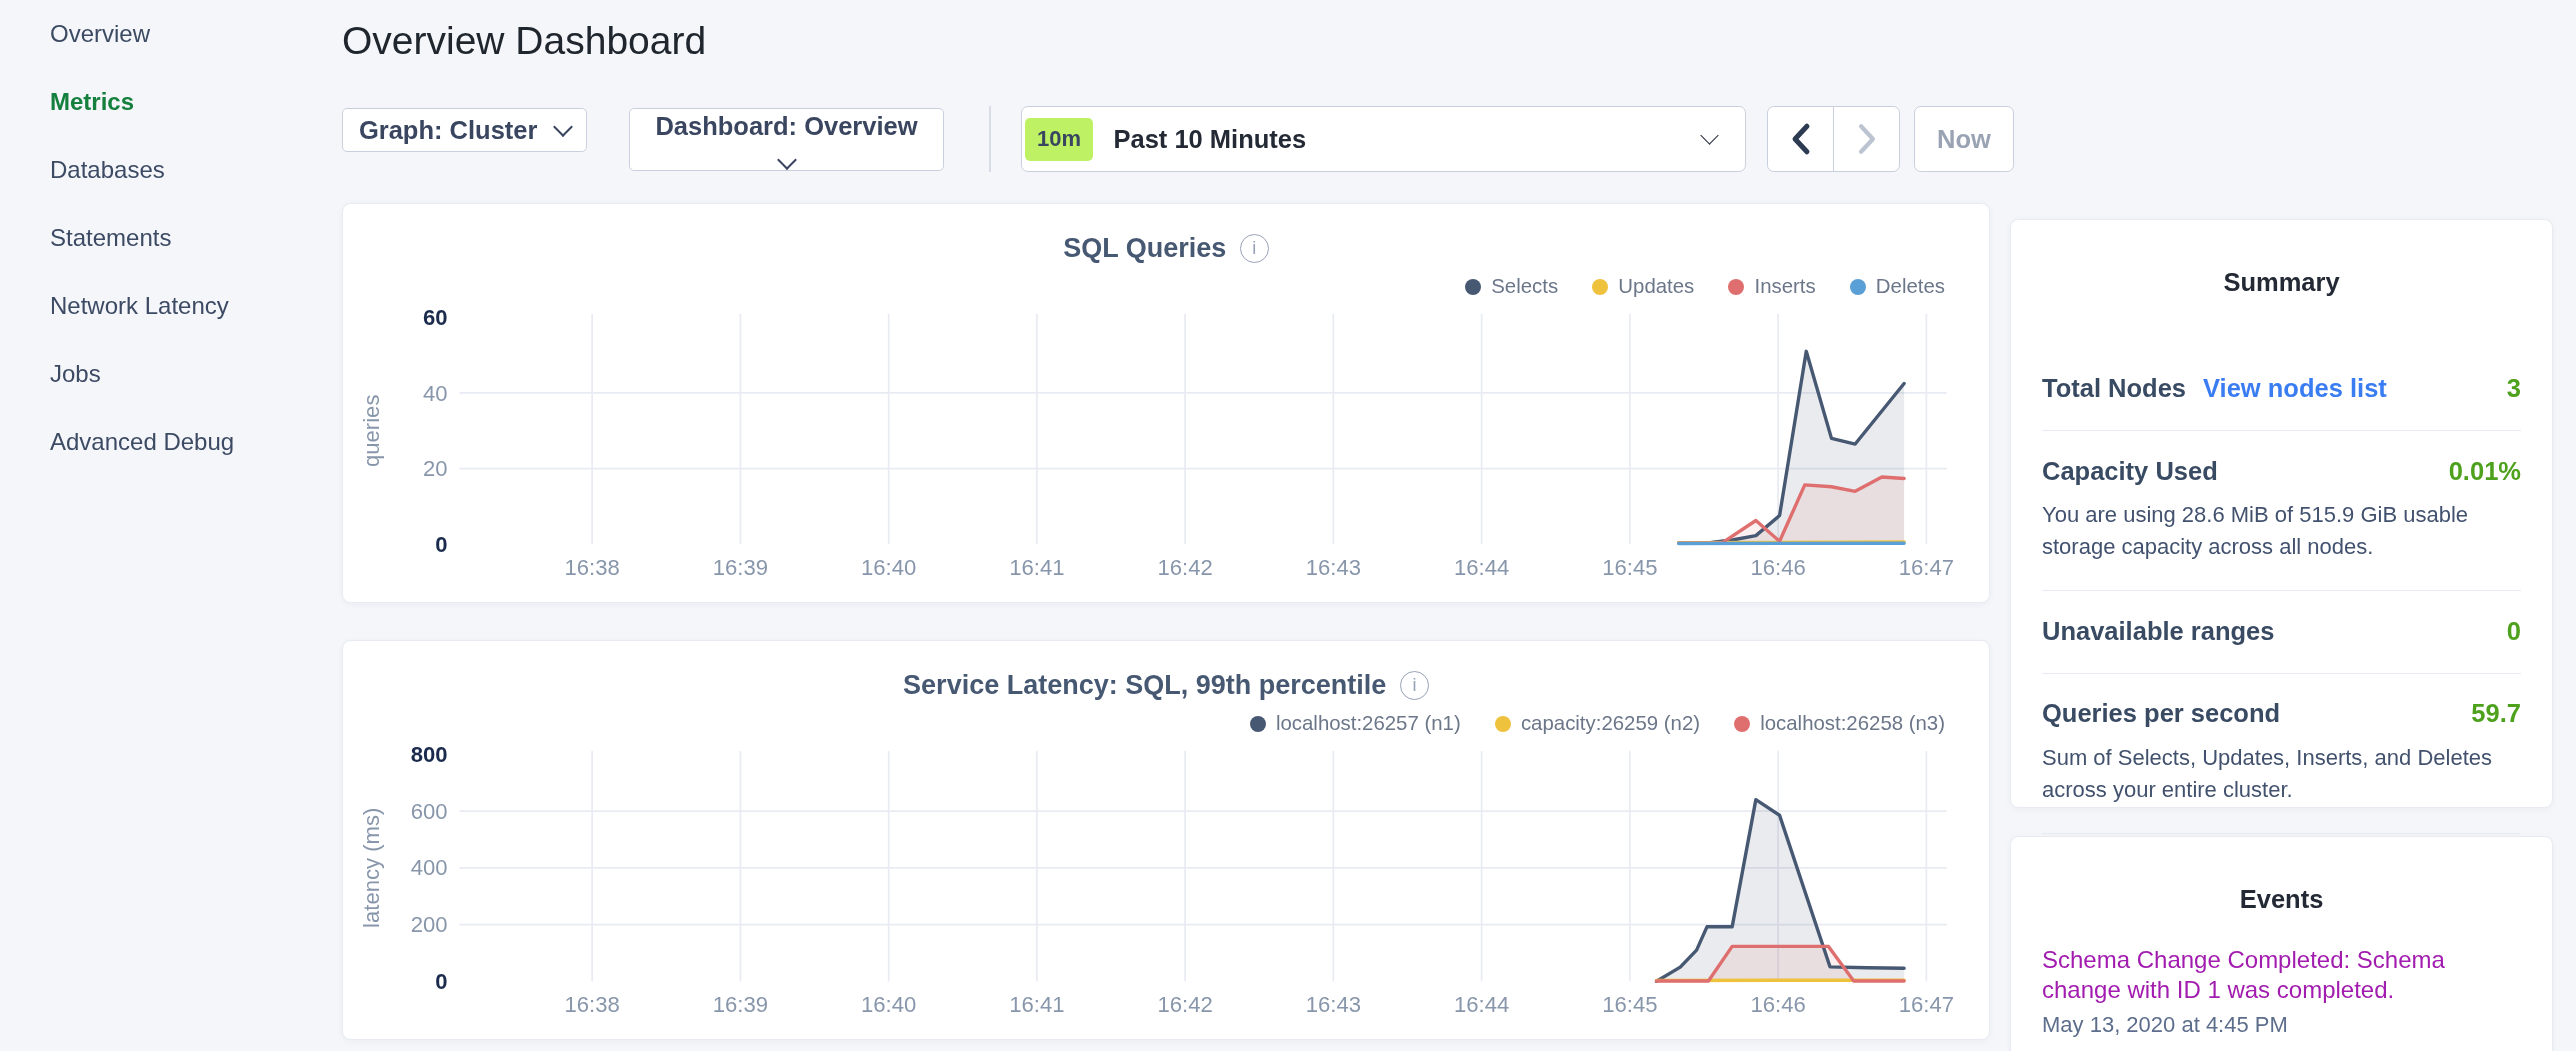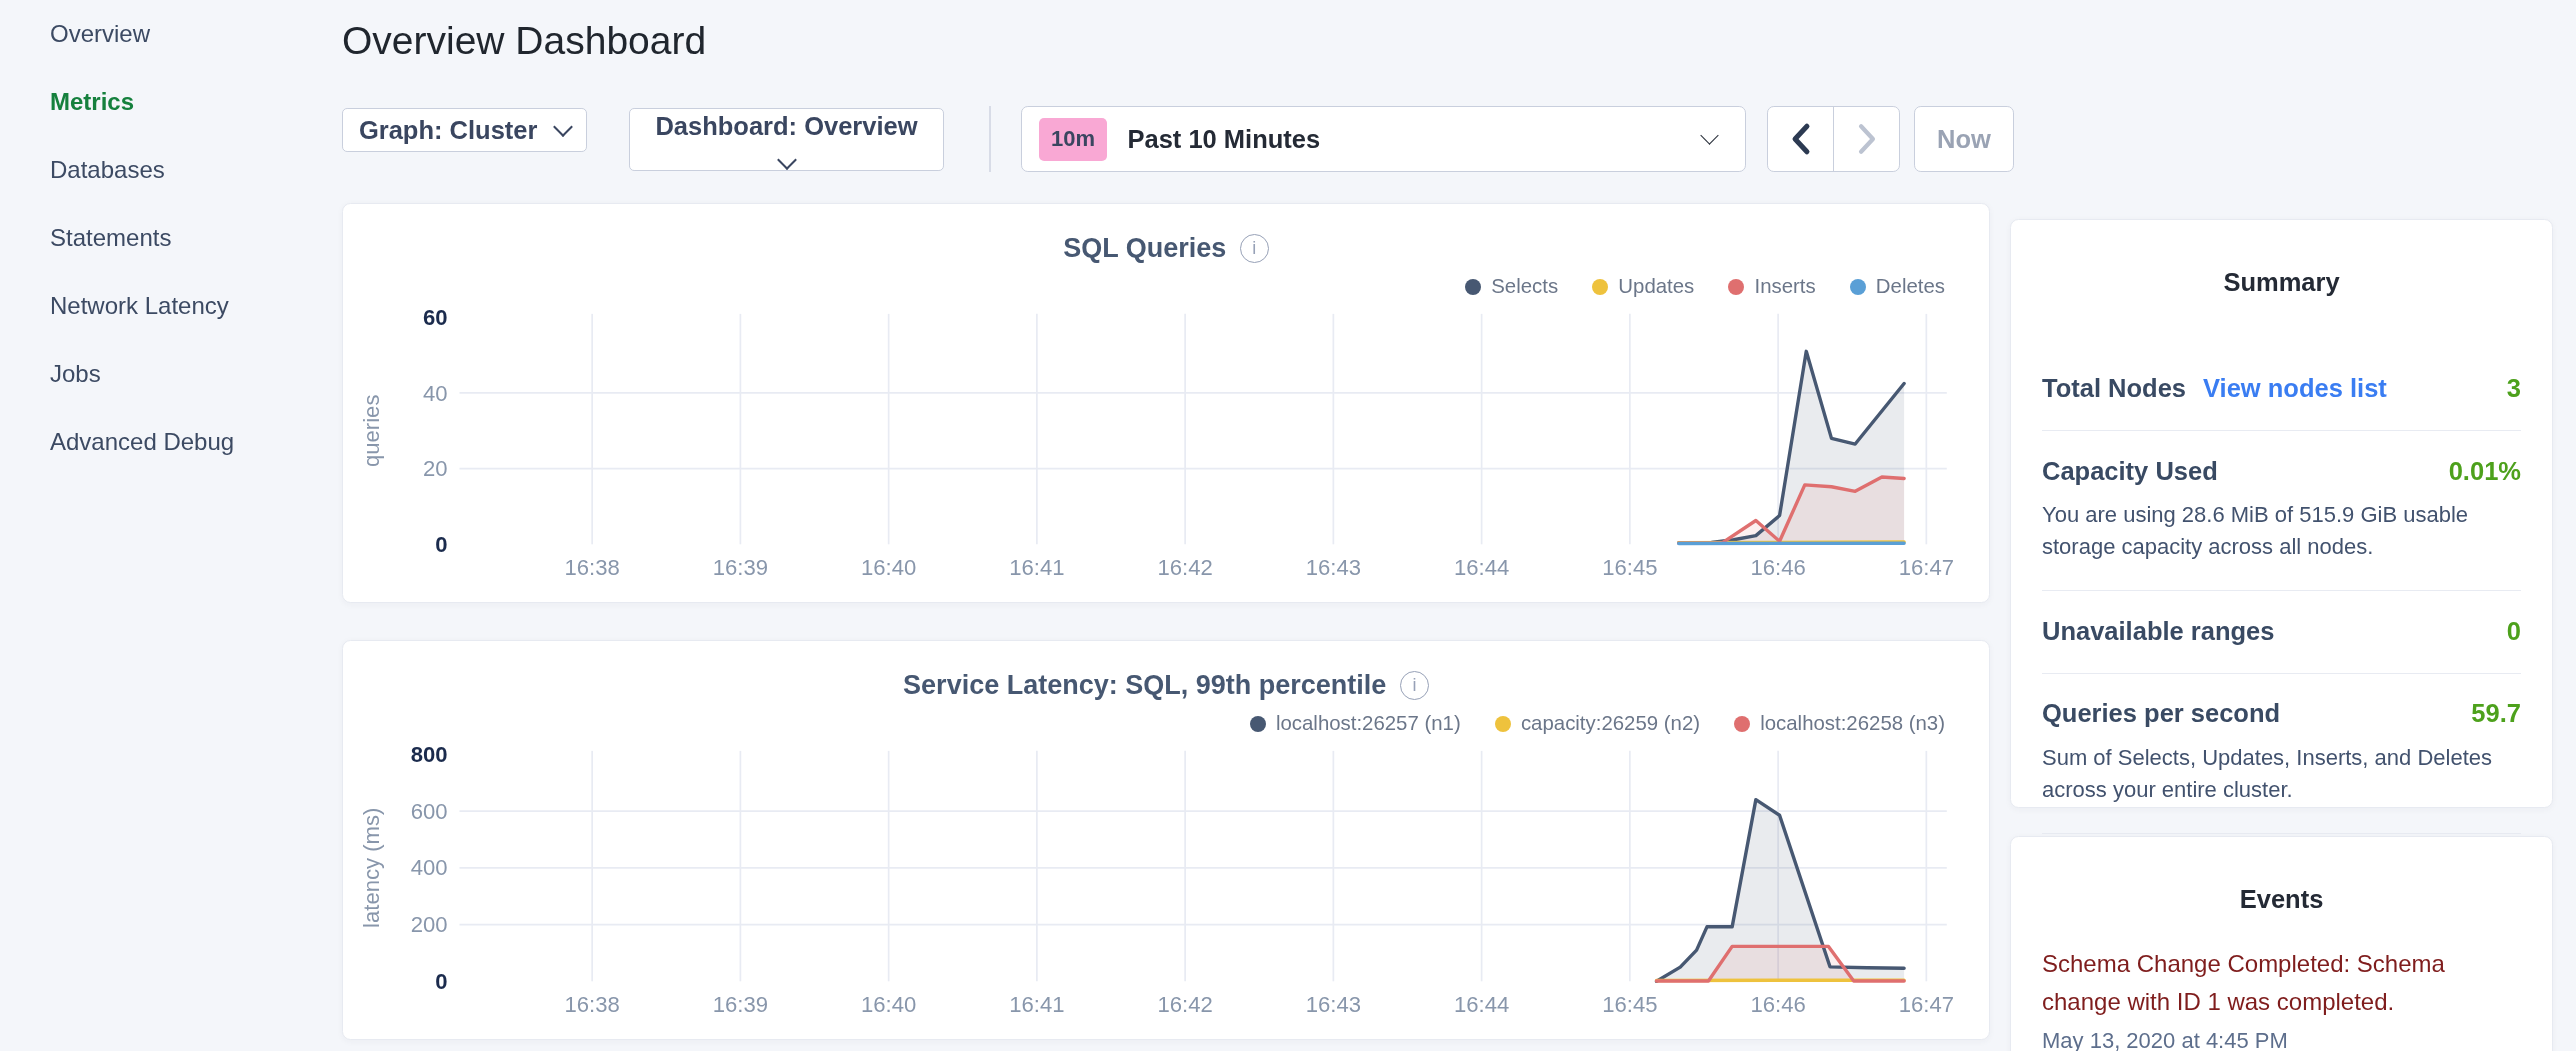--- a/index.html
+++ b/index.html
@@ -34,21 +34,21 @@
   }
   .btn-graph{left:342px;top:108px;width:245px;height:44px;}
   .btn-dash{left:629px;top:108px;width:315px;height:63px;flex-direction:column;}
   .vdivider{left:989px;top:106px;width:1.7px;height:66px;background:#d8dce7;}
   .time-box{
     left:1021px;top:106px;width:725px;height:66px;background:#fff;
     border:1.7px solid #c9cfdd;border-radius:6.8px;display:flex;align-items:center;
     box-sizing:border-box;cursor:pointer;
   }
   .time-badge{
-    margin-left:17px;background:#f9a8d4;border-radius:5.1px;padding:8.5px 12px;
+    margin-left:3px;background:#bef264;border-radius:5.1px;padding:8.5px 12px;
     font-size:22px;font-weight:700;color:#3a4660;
   }
   .time-label{margin-left:20.4px;font-size:25.5px;font-weight:700;color:#242a35;flex:1;}
   .time-box .chev{margin-right:29px;border-color:#242a35;border-width:1.7px;}
   .pager{
     left:1767px;top:106px;width:133px;height:66px;background:#fff;
     border:1.7px solid #c9cfdd;border-radius:6.8px;display:flex;box-sizing:border-box;overflow:hidden;
   }
   .pager-half{flex:1;display:flex;align-items:center;justify-content:center;cursor:pointer;}
   .pager-half + .pager-half{border-left:1.7px solid #c9cfdd;}
@@ -93,21 +93,21 @@
   .sum-row{padding:25.5px 0 27px 0;border-bottom:1.7px solid #e8ebf2;}
   .sum-row:last-child{border-bottom:none;}
   .sum-line{display:flex;align-items:baseline;}
   .sum-label{font-size:25.5px;font-weight:700;color:#394a63;}
   .sum-link{font-size:25.5px;font-weight:600;color:#3a7df2;margin-left:17px;cursor:pointer;margin-top:40px;}
   .sum-value{margin-left:auto;font-size:25.5px;font-weight:700;color:#4da11c;}
   .sum-note{margin-top:13.6px;font-size:22px;line-height:32px;color:#42526e;}
   .sum-row.first{padding-top:37px;}
 
   
-  .event-text{padding:0 31px;margin-top:31px;font-size:24px;line-height:38px;color:#7f1d1d;}
+  .event-text{padding:0 31px;margin-top:31px;font-size:24px;line-height:30px;color:#a21caf;}
   .event-time{padding:0 31px;margin-top:6.8px;font-size:22px;color:#5d6e8c;}
 </style>
 </head>
 <body>
 
 <nav class="abs sidebar">
   <div class="side-item">Overview</div>
   <div class="side-item active">Metrics</div>
   <div class="side-item">Databases</div>
   <div class="side-item">Statements</div>

